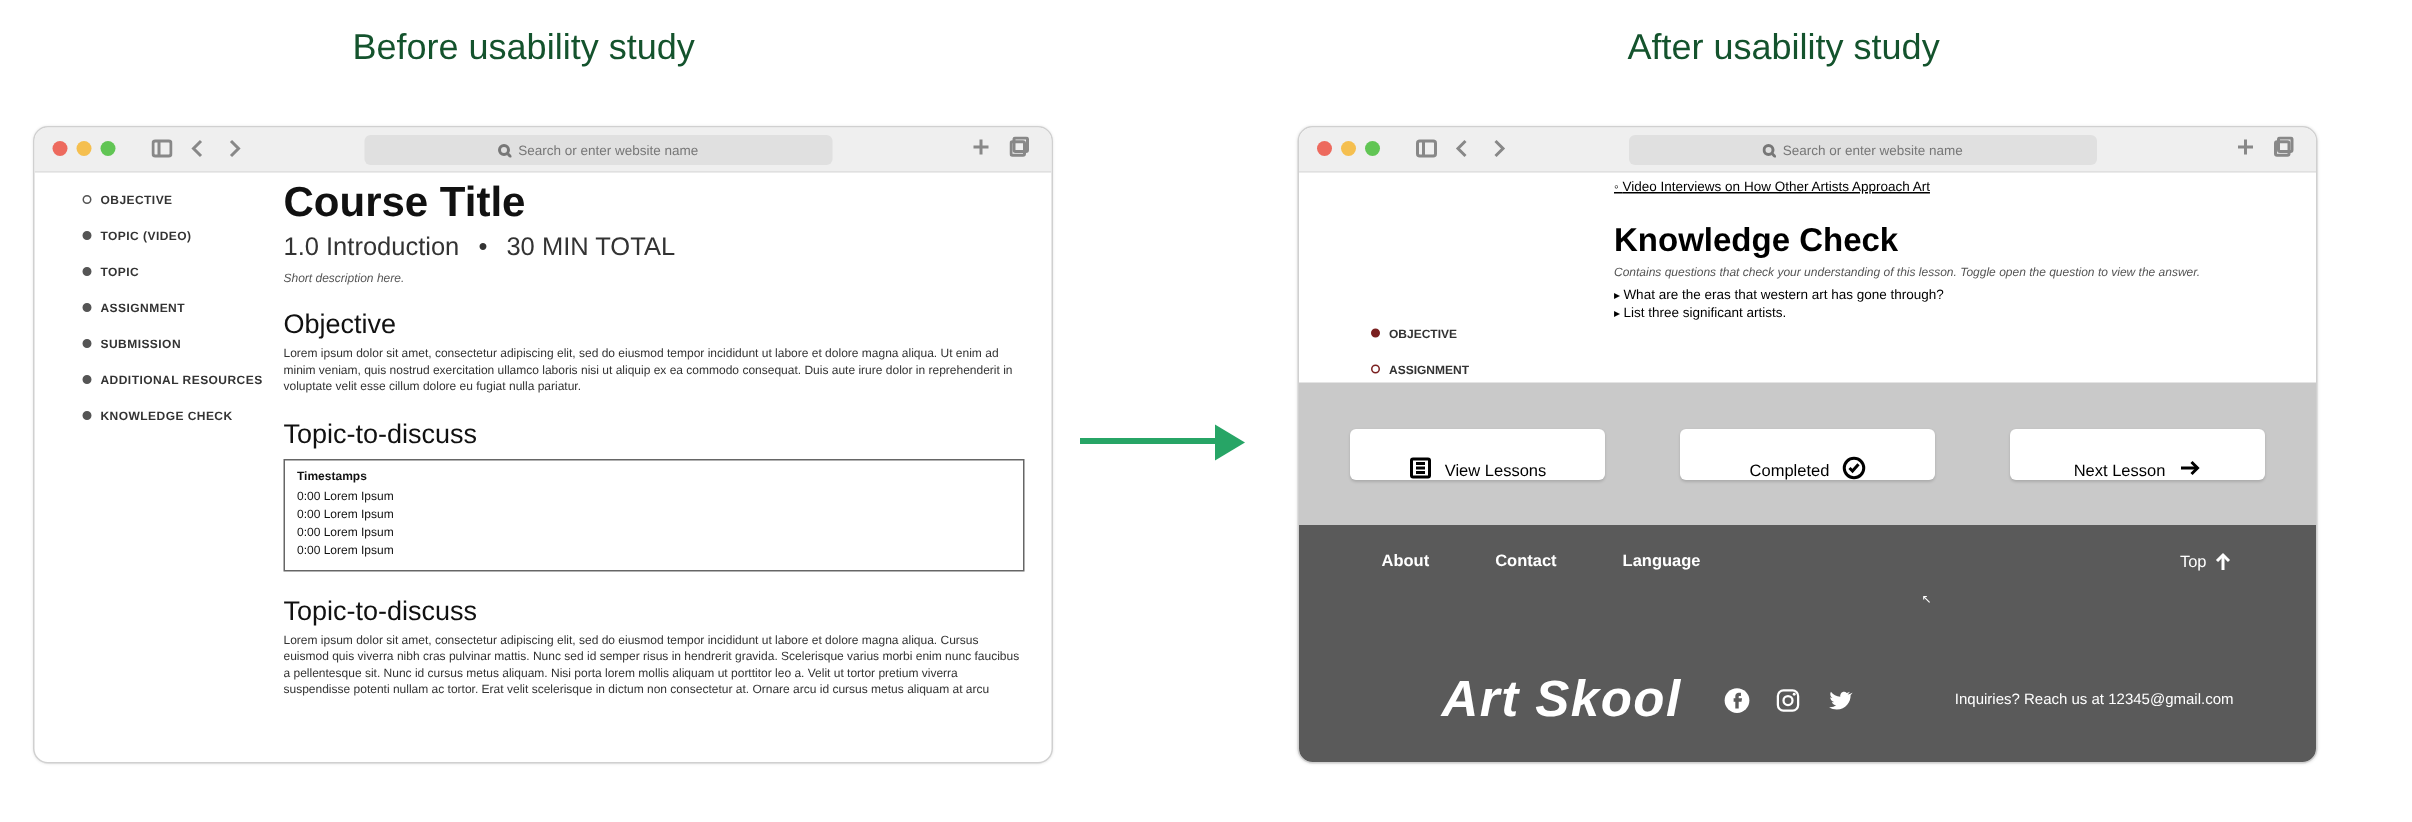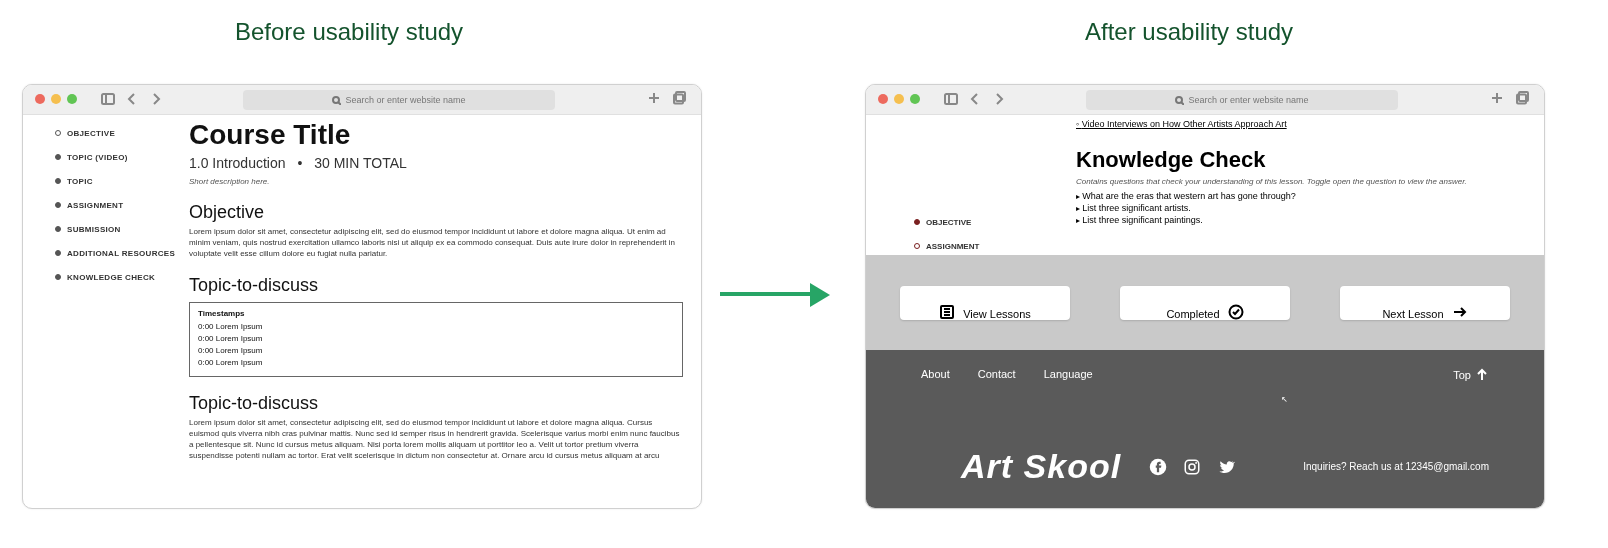--- a/index.html
+++ b/index.html
@@ -28,21 +28,21 @@
   .chrome-right svg{width:14px;height:14px;stroke:#888;fill:none;stroke-width:2;}
 
   
   .left-body{position:absolute; top:30px; left:0; right:0; bottom:0; display:flex;}
   .sidenav{width:160px; padding:6px 0 0 32px; font-size:8px; font-weight:700; color:#333; letter-spacing:0.3px;}
   .sidenav .item{display:flex; align-items:center; gap:6px; height:24px;}
   .sidenav .bullet{width:6px;height:6px;border-radius:50%;border:1.5px solid #555;background:#fff;display:inline-block;}
   .sidenav .item.active .bullet{background:#555;}
   .content{flex:1; padding:4px 18px 0 6px; color:#111;}
   .content h1{font-size:28px; font-weight:700; margin-bottom:4px;}
-  .meta{font-size:14px; color:#333; margin-bottom:6px;}
+  .meta{font-size:17px; color:#333; margin-bottom:6px;}
   .meta .sep{margin:0 8px;}
   .short{font-size:8px; font-style:italic; color:#555;}
   .content h2{font-size:18px; font-weight:400; margin-top:16px; margin-bottom:4px;}
   .lorem{font-size:8px; color:#333; line-height:1.35;}
   .video-row{display:flex; gap:8px; margin-top:6px;}
   .video{width:300px; height:115px; border:1px solid #666; position:relative;}
   .play{position:absolute; top:48px; left:138px; width:24px; height:24px; background:#000; border-radius:50%;}
   .play::after{content:""; position:absolute; top:6px; left:9px; width:0;height:0;border-left:9px solid #fff;border-top:6px solid transparent;border-bottom:6px solid transparent;}
   .cc{position:absolute; bottom:4px; right:6px; font-size:8px; color:#555;}
   .cursor-dot{position:absolute; bottom:18px; left:228px; width:5px;height:8px;}
@@ -60,21 +60,21 @@
   .kc-block .q{font-size:9px; margin-bottom:2px;}
   .kc-block .q::before{content:"▸ "; font-size:8px;}
   .side2{position:absolute; top:95px; left:48px; font-size:8px; font-weight:700; color:#333;}
   .side2 .item{display:flex;align-items:center;gap:6px;height:24px;}
   .side2 .bullet{width:6px;height:6px;border-radius:50%;border:1.5px solid #7a2020;}
   .side2 .item.active .bullet{background:#7a2020;}
   .btn-strip{position:absolute; top:140px; left:0; right:0; height:95px; background:#c9c9c9; display:flex; align-items:center; justify-content:center; gap:50px;}
   .btn{width:170px; height:34px; background:#fff; border-radius:4px; display:flex; align-items:flex-end; justify-content:center; gap:8px; font-size:11px; font-weight:500; box-shadow:0 1px 2px rgba(0,0,0,0.15);}
   .btn svg{width:16px;height:16px;stroke:#000;fill:none;stroke-width:2;}
   .footer{position:absolute; top:235px; left:0; right:0; bottom:0; background:#5a5a5a; color:#fff; padding:18px 55px 0 55px;}
-  .fnav{display:flex; gap:28px; font-size:11px; font-weight:400;}
+  .fnav{display:flex; gap:44px; font-size:11px; font-weight:700;}
   .topbtn{position:absolute; top:18px; right:55px; font-size:11px; display:flex; align-items:center; gap:4px;}
   .topbtn svg{width:14px;height:14px;stroke:#fff;fill:none;stroke-width:2;}
   .brandrow{position:absolute; bottom:22px; left:55px; right:55px; display:flex; align-items:center;}
   .brand{font-size:34px; font-weight:900; font-style:italic; letter-spacing:1px; font-family: "Arial Black", Arial, sans-serif; margin-left: 40px;}
   .social{display:flex; gap:16px; margin-left:28px;}
   .social svg{width:18px;height:18px;fill:#fff;}
   .inq{margin-left:auto; font-size:10px;}
   .mini-cursor{position:absolute; top:280px; left:415px; font-size:8px; color:#fff;}
 </style>
 </head>
@@ -224,21 +224,20 @@
     </div>
 
     <div class="right-body">
       <a class="link-line">Video Interviews on How Other Artists Approach Art</a>
 
       <div class="kc-block">
         <h2>Knowledge Check</h2>
         <div class="desc">Contains questions that check your understanding of this lesson. Toggle open the question to view the answer.</div>
         <div class="q">What are the eras that western art has gone through?</div>
         <div class="q">List three significant artists.</div>
-        <div class="q">List three significant paintings.</div>
       </div>
 
       <div class="side2">
         <div class="item active">
             <span class="bullet"></span>
             <span>OBJECTIVE</span>
           </div>
         <div class="item">
             <span class="bullet"></span>
             <span>ASSIGNMENT</span>

